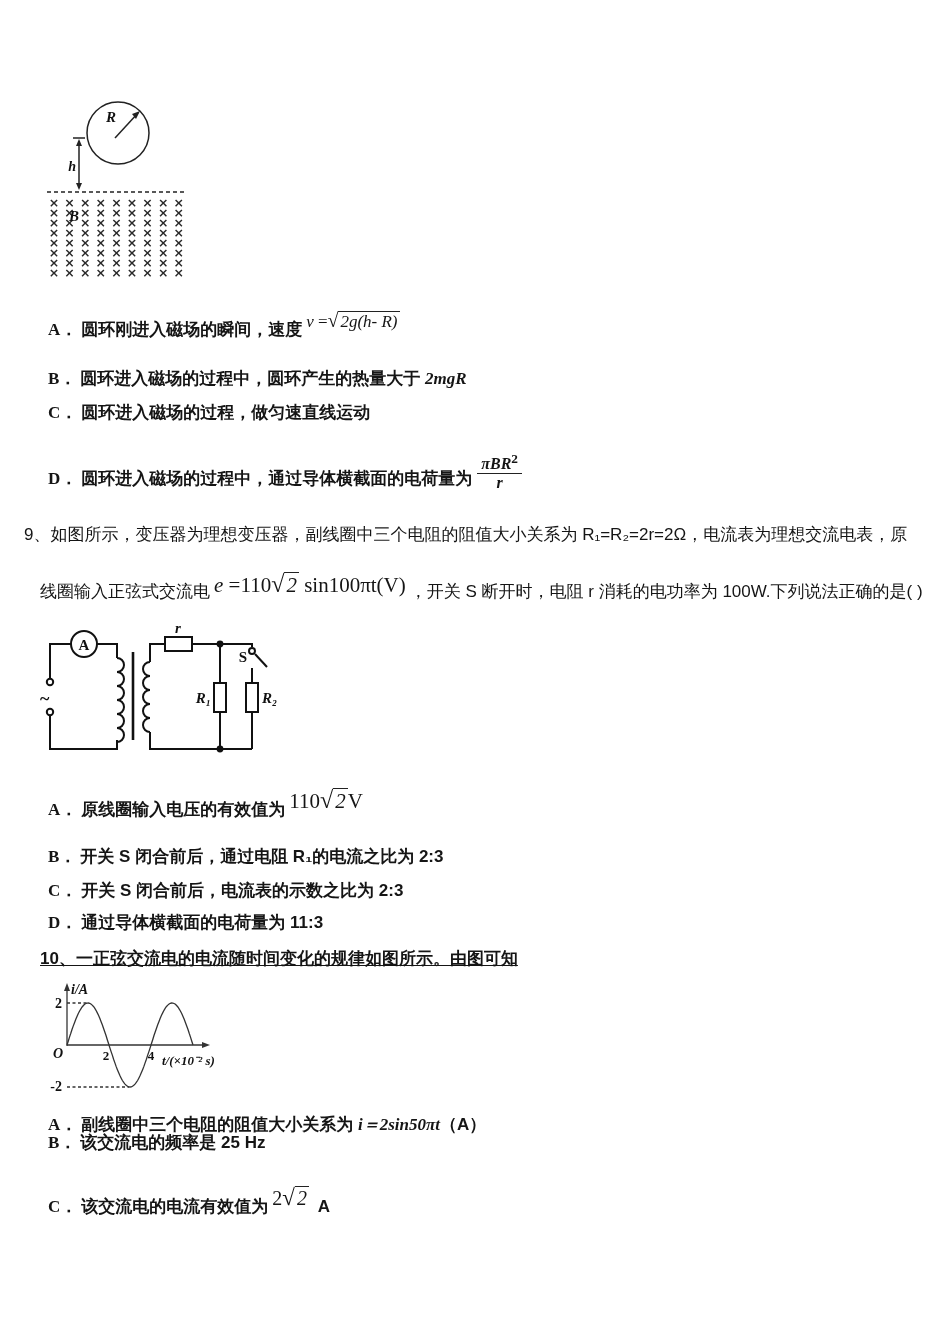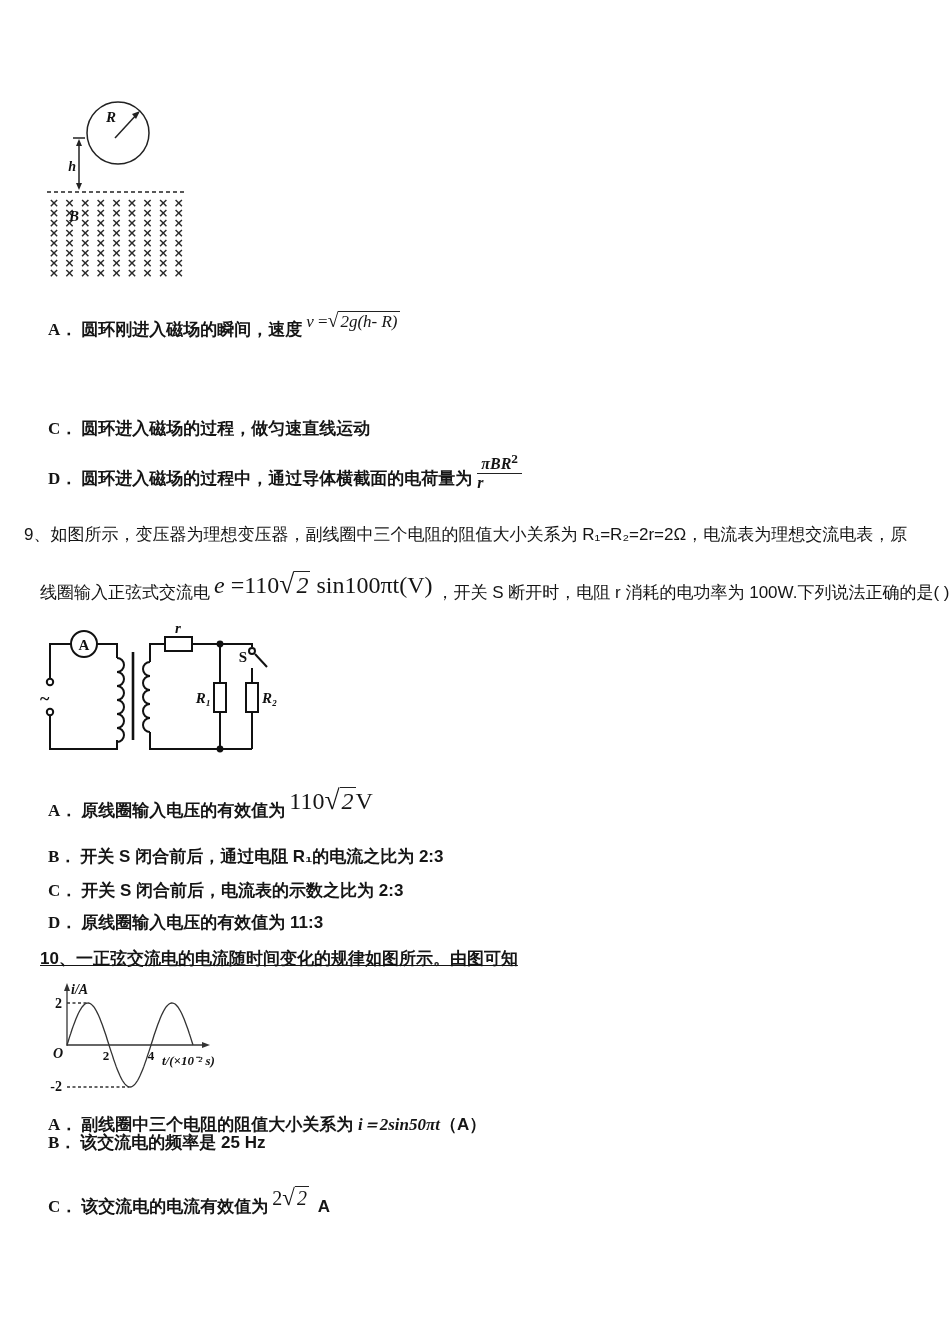--- a/index.html
+++ b/index.html
@@ -9,26 +9,26 @@
   .opt{font-weight:700;}
   .qtext{font-weight:400;}
   .bold{font-weight:700;text-decoration:underline;}
   .letter{font-family:"Liberation Serif",serif;font-weight:700;margin-right:4px;}
   .em{font-family:"Liberation Serif",serif;font-style:italic;font-weight:700;}
   
   .fml{font-family:"Liberation Serif",serif;font-weight:400;margin:0 4px;display:inline-block;}
   .fml i{font-style:italic;}
   .rad{font-size:1.15em;}
   .bar{border-top:1.4px solid #222;font-style:italic;padding:0 2px;}
-  .f19{font-size:24px;text-align:center;}
+  .f19{font-size:21px;text-align:center;}
   .f20{font-size:20px;}
   .raise8{transform:translateY(-8px);text-align:right;}
   .raise5{transform:translateY(-5px);}
   .raise7{transform:translateY(-7px);}
-  .frac{display:inline-block;line-height:1.1;font-family:"Liberation Serif",serif;
+  .frac{display:inline-block;text-align:center;line-height:1.1;font-family:"Liberation Serif",serif;
         font-size:16px;margin-left:5px;transform:translateY(-8px);vertical-align:middle;}
   .frac .num{display:block;border-bottom:1.4px solid #222;padding:0 4px;}
   .frac .den{display:block;}
   .frac i{font-style:italic;}
   
   svg{position:absolute;overflow:visible;}
   .wire{stroke:#111;stroke-width:2;fill:none;}
   .thin{stroke:#222;stroke-width:1.5;fill:none;}
   .gline{stroke:#333;stroke-width:1.3;fill:none;}
   .dash{stroke-dasharray:4 3;}
@@ -129,21 +129,24 @@
         <text x="107.6" y="182.0" class="xsym">×</text>
         <text x="123.2" y="182.0" class="xsym">×</text>
         <text x="138.8" y="182.0" class="xsym">×</text>
       </g>
     <text x="29" y="126" class="slabel it" font-size="15">B</text>
   </svg>
 
   <div class="row opt" style="top:318px;left:48px">
     <span class="letter">A．</span><span>圆环刚进入磁场的瞬间，速度</span><span class="fml raise8"><i>v</i><span> =</span><span class="rad">√</span><span class="bar">2g(h- R)</span></span>
   </div>
-  <div class="row opt" style="top:418px;left:48px">
+  <div class="row opt" style="top:368px;left:48px">
+    <span class="letter">B．</span><span>圆环进入磁场的过程中，圆环产生的热量大于 </span><span class="em">2mgR</span>
+  </div>
+  <div class="row opt" style="top:402px;left:48px">
     <span class="letter">C．</span><span>圆环进入磁场的过程，做匀速直线运动</span>
   </div>
   <div class="row opt" style="top:460px;left:48px">
     <span class="letter">D．</span><span>圆环进入磁场的过程中，通过导体横截面的电荷量为</span><span class="frac"><span class="num"><i>πBR</i><sup>2</sup></span><span class="den"><i>r</i></span></span>
   </div>
 
   <div class="row qtext" style="top:524px;left:24px">
     <span>9、如图所示，变压器为理想变压器，副线圈中三个电阻的阻值大小关系为 R₁=R₂=2r=2Ω，电流表为理想交流电表，原</span>
   </div>
   <div class="row qtext" style="top:578px;left:40px">
@@ -191,21 +194,21 @@
   <div class="row opt" style="top:796px;left:48px">
     <span class="letter">A．</span><span>原线圈输入电压的有效值为</span><span class="fml f19 raise7"><span>110</span><span class="rad">√</span><span class="bar">2</span><span>V</span></span>
   </div>
   <div class="row opt" style="top:846px;left:48px">
     <span class="letter">B．</span><span>开关 S 闭合前后，通过电阻 R₁的电流之比为 2:3</span>
   </div>
   <div class="row opt" style="top:880px;left:48px">
     <span class="letter">C．</span><span>开关 S 闭合前后，电流表的示数之比为 2:3</span>
   </div>
   <div class="row opt" style="top:912px;left:48px">
-    <span class="letter">D．</span><span>原线圈输入电压的有效值为 11:3</span>
+    <span class="letter">D．</span><span>通过导体横截面的电荷量为 11:3</span>
   </div>
 
   <div class="row bold" style="top:948px;left:40px">
     <span>10、一正弦交流电的电流随时间变化的规律如图所示。由图可知</span>
   </div>
 
   <svg width="230" height="120" style="left:40px;top:980px">
 
     <line x1="27" y1="8" x2="27" y2="66" class="gline"></line>
     <polygon points="27,3 24,11 30,11" fill="#333"></polygon>

